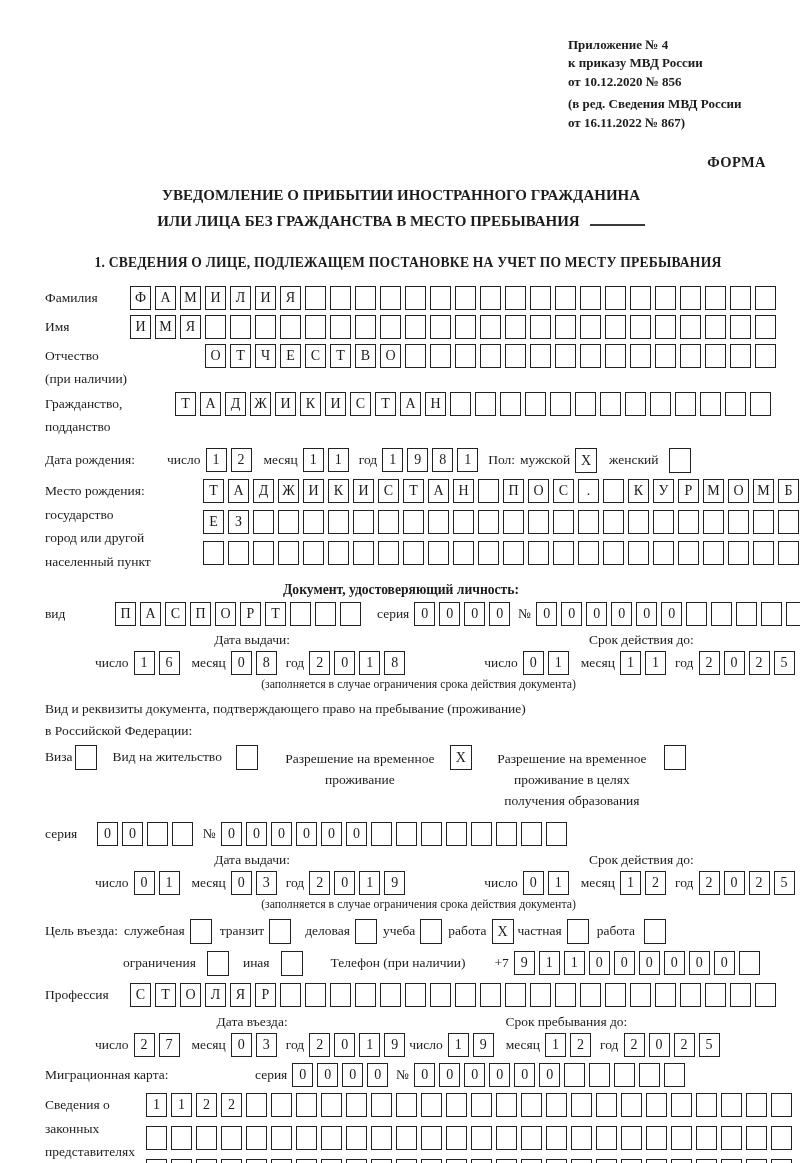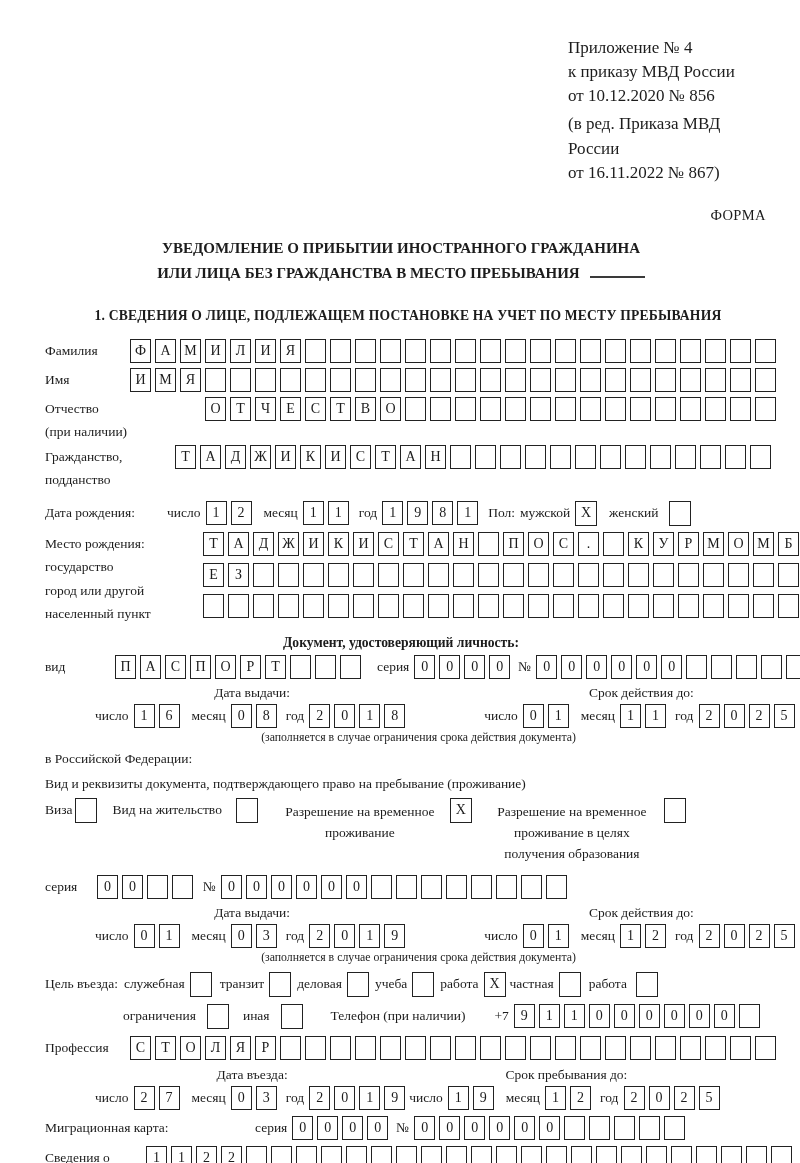--- a/index.html
+++ b/index.html
@@ -1,22 +1,22 @@
 <!DOCTYPE html>
 <html><head>
 <meta charset="utf-8">
 <style>
   * { box-sizing: border-box; margin: 0; padding: 0; }
   html, body { width: 800px; background: #ffffff; }
   body { font-family: "Liberation Serif", "DejaVu Serif", serif; color: #1c1c1c; }
   .page { width: 800px; height: 1163px; overflow: hidden; padding: 36px 0 0 45px; position: relative; background:#fff; }
 
-  .hdr { margin-left: auto; margin-right: 36px; width: 196px; font-size: 17px; line-height: 1.42; }
+  .hdr { margin-left: auto; margin-right: 36px; width: 196px; font-size: 13px; line-height: 1.42; font-weight: bold; }
   .hdr .sub { margin-top: 4px; }
-  .forma { text-align: right; margin-right: 34px; font-weight: normal; font-size: 14.5px; margin-top: 22px; letter-spacing: .4px; }
+  .forma { text-align: right; margin-right: 34px; font-weight: bold; font-size: 14.5px; margin-top: 22px; letter-spacing: .4px; }
 
   .title { width: 712px; text-align: center; font-weight: bold; font-size: 15px; line-height: 1.7; margin-top: 12px; }
   .blank-line { display: inline-block; width: 55px; border-bottom: 2px solid #3a3a3a; height: .95em; margin-left: 10px; }
 
   .sec-head { width: 726px; text-align: center; font-weight: bold; font-size: 13.6px; margin-top: 21px; letter-spacing: .2px; }
 
   .row { display: flex; align-items: flex-start; margin-top: 5px; font-family: Liberation Serif, serif; }
   .lbl { font-size: 13.5px; padding-top: 4px; flex: none; }
   .lbl2 { font-size: 13.5px; line-height: 23px; }
   .cells { display: flex; flex: none; }
@@ -35,21 +35,21 @@
 </style>
 </head>
 <body>
 
 <div class="page">
 
   <div class="hdr">
     <div>Приложение № 4</div>
     <div>к приказу МВД России</div>
     <div>от 10.12.2020 № 856</div>
-    <div class="sub">(в ред. Приказа МВД России</div>
+    <div class="sub">(в ред. Сведения МВД России</div>
     <div>от 16.11.2022 № 867)</div>
   </div>
   <div class="forma">ФОРМА</div>
 
   <div class="title">
     <div>УВЕДОМЛЕНИЕ О ПРИБЫТИИ ИНОСТРАННОГО ГРАЖДАНИНА</div>
     <div><span>ИЛИ ЛИЦА БЕЗ ГРАЖДАНСТВА В МЕСТО ПРЕБЫВАНИЯ</span><span class="blank-line"></span></div>
   </div>
 
   <div class="sec-head">1. СВЕДЕНИЯ О ЛИЦЕ, ПОДЛЕЖАЩЕМ ПОСТАНОВКЕ НА УЧЕТ ПО МЕСТУ ПРЕБЫВАНИЯ</div>
@@ -378,22 +378,22 @@
             <span class="cell">2</span>
             <span class="cell">0</span>
             <span class="cell">2</span>
             <span class="cell">5</span>
           </div>
       </div>
     </div>
   </div>
   <div class="note">(заполняется в случае ограничения срока действия документа)</div>
 
+  <div class="intro">Вид и реквизиты документа, подтверждающего право на пребывание (проживание)</div>
   <div class="intro" style="margin-top:6px">в Российской Федерации:</div>
-  <div class="intro">Вид и реквизиты документа, подтверждающего право на пребывание (проживание)</div>
 
   <div class="row" style="margin-top:6px">
     <span class="lbl">Виза</span>
     <span class="cb" style="margin-left:2px"></span>
     <span class="lbl" style="margin-left:16px">Вид на жительство</span>
     <span class="cb" style="margin-left:14px"></span>
     <div class="opt-multi" style="width:168px; margin-left:18px">Разрешение на временное проживание</div>
     <span class="cb" style="margin-left:6px">X</span>
     <div class="opt-multi" style="width:172px; margin-left:14px">Разрешение на временное проживание в целях получения образования</div>
     <span class="cb" style="margin-left:6px"></span>
@@ -473,21 +473,21 @@
     </div>
   </div>
   <div class="note">(заполняется в случае ограничения срока действия документа)</div>
 
   <div class="row" style="margin-top:7px">
     <span class="lbl">Цель въезда:</span>
     <span class="t" style="margin-left:6px">служебная</span>
     <span class="cb"></span>
     <span class="t" style="margin-left:8px">транзит</span>
     <span class="cb"></span>
-    <span class="t" style="margin-left:6px">деловая</span>
+    <span class="t" style="margin-left:14px">деловая</span>
     <span class="cb"></span>
     <span class="t" style="margin-left:6px">учеба</span>
     <span class="cb"></span>
     <span class="t" style="margin-left:6px">работа</span>
     <span class="cb">X</span>
     <span class="t" style="margin-left:4px">частная</span>
     <span class="cb"></span>
     <span class="t" style="margin-left:8px">работа</span>
     <span class="cb" style="margin-left:4px"></span>
   </div>

